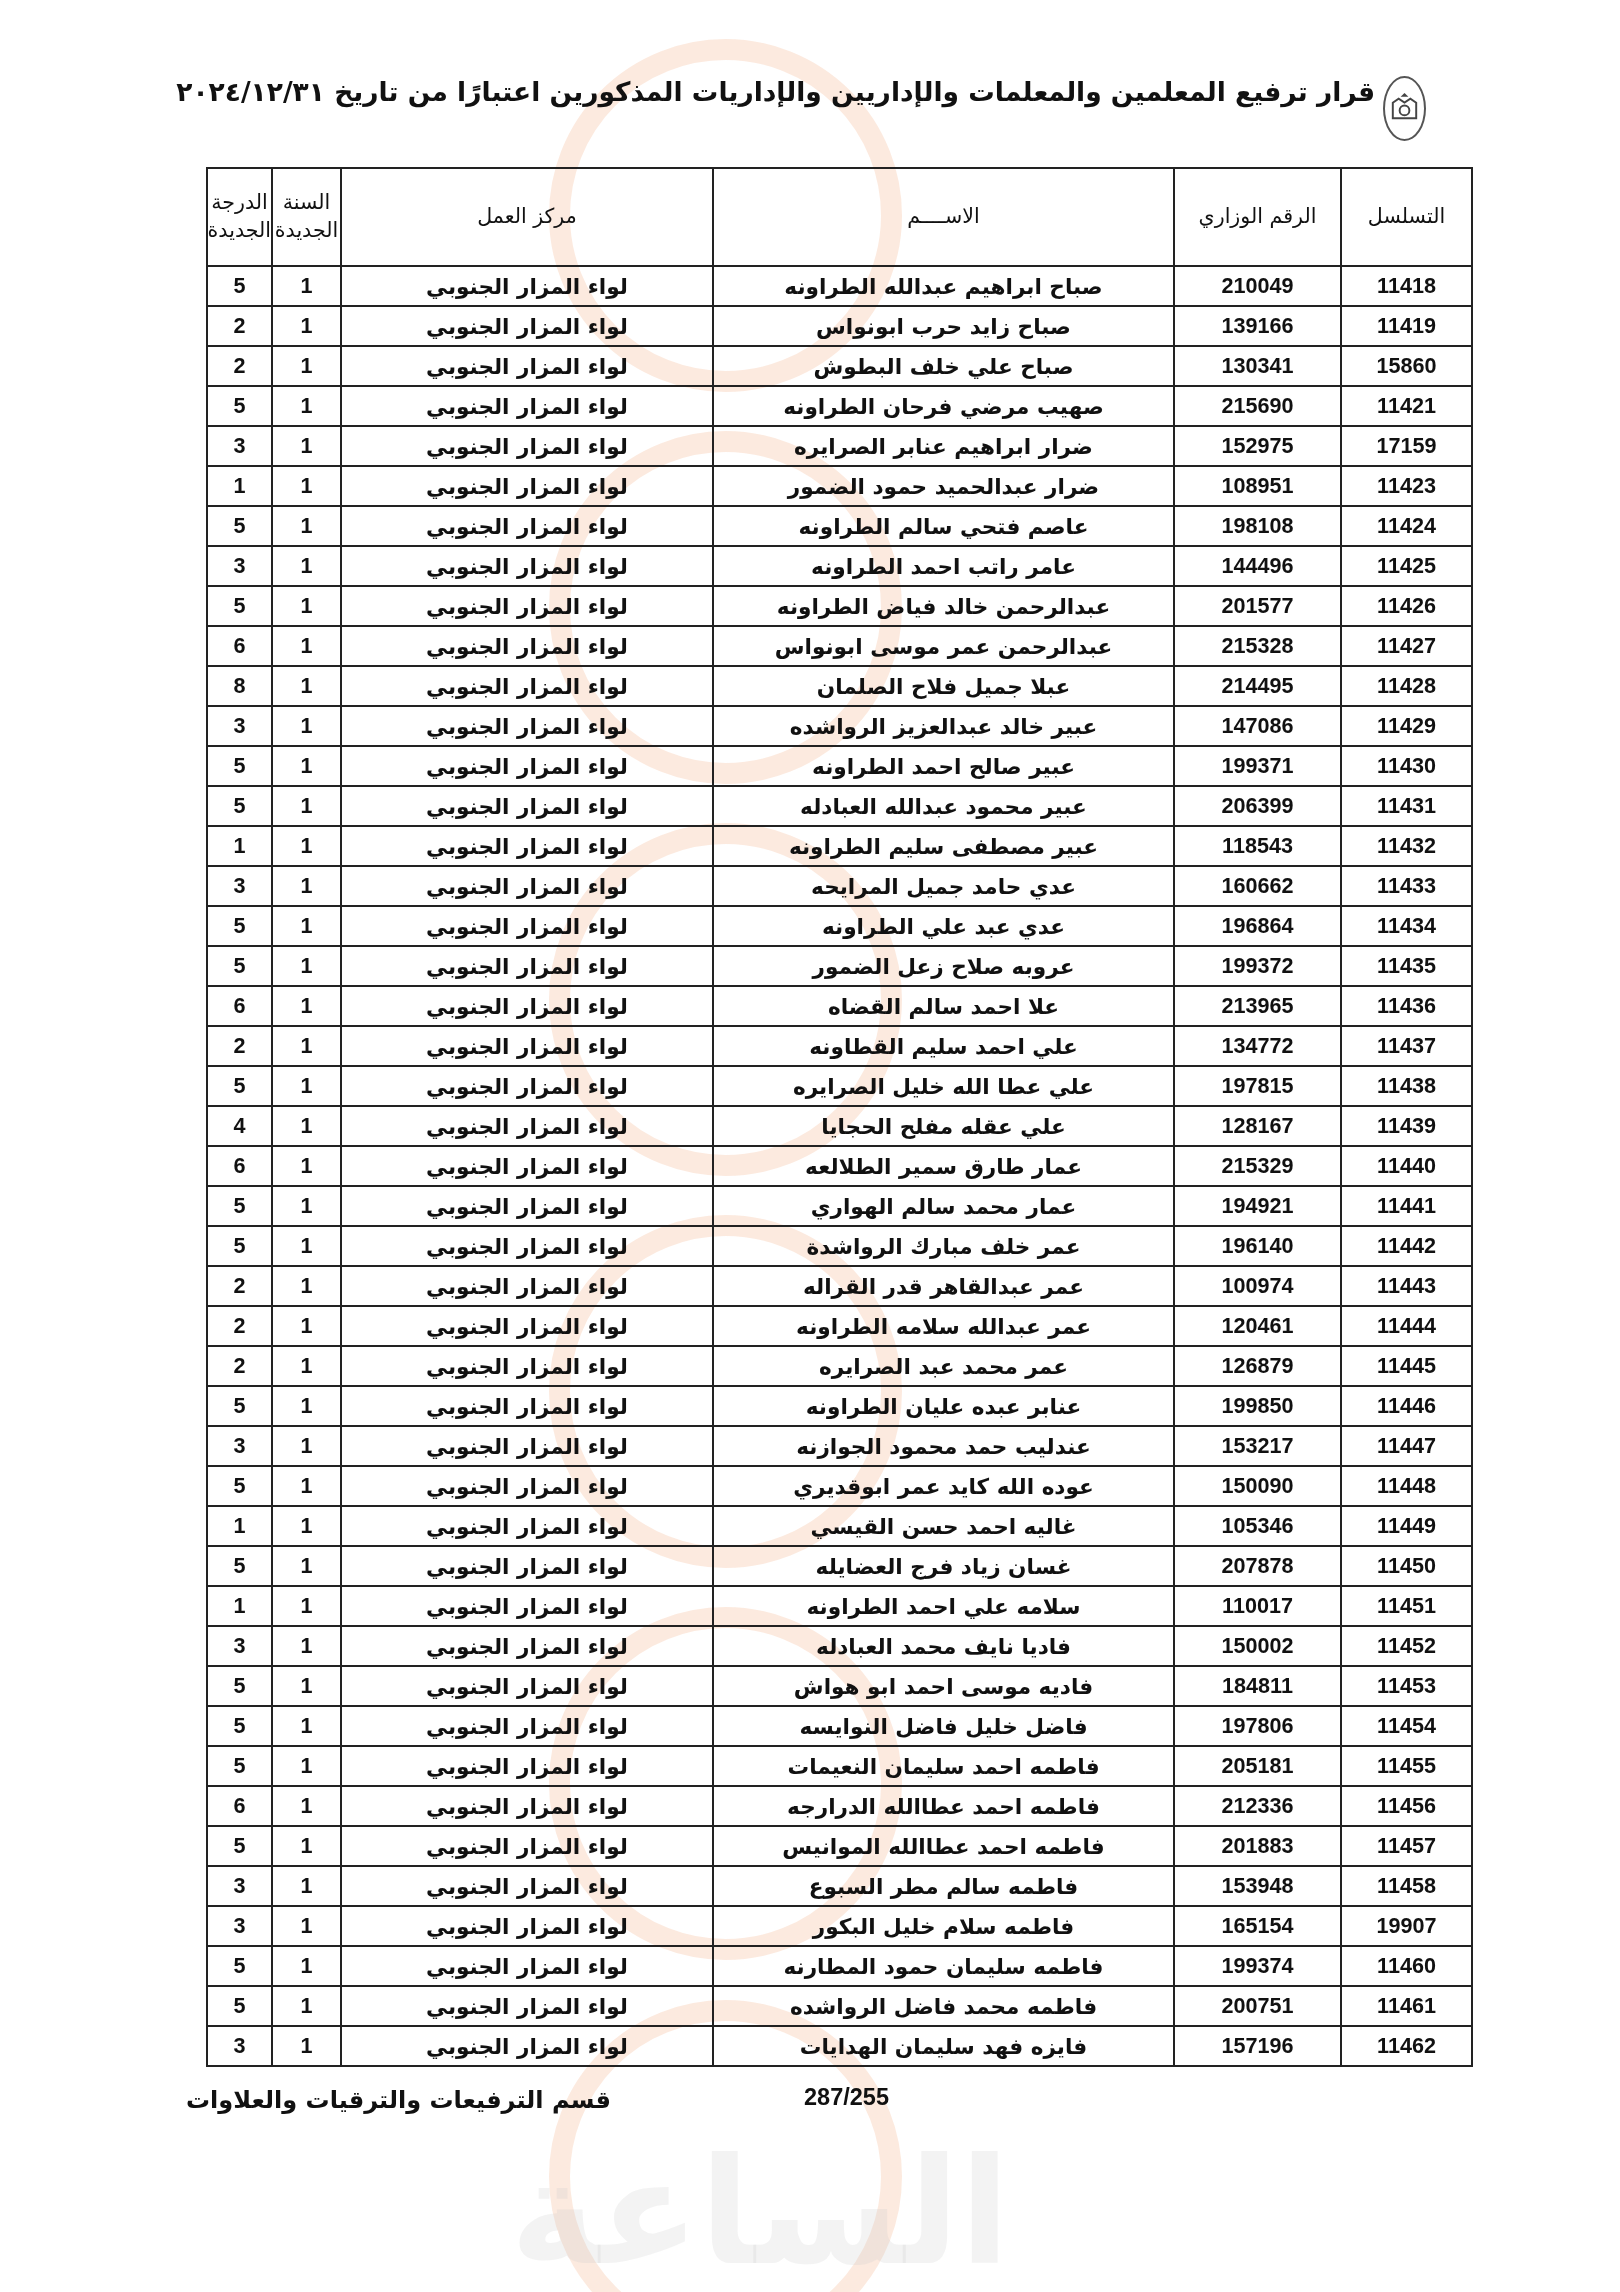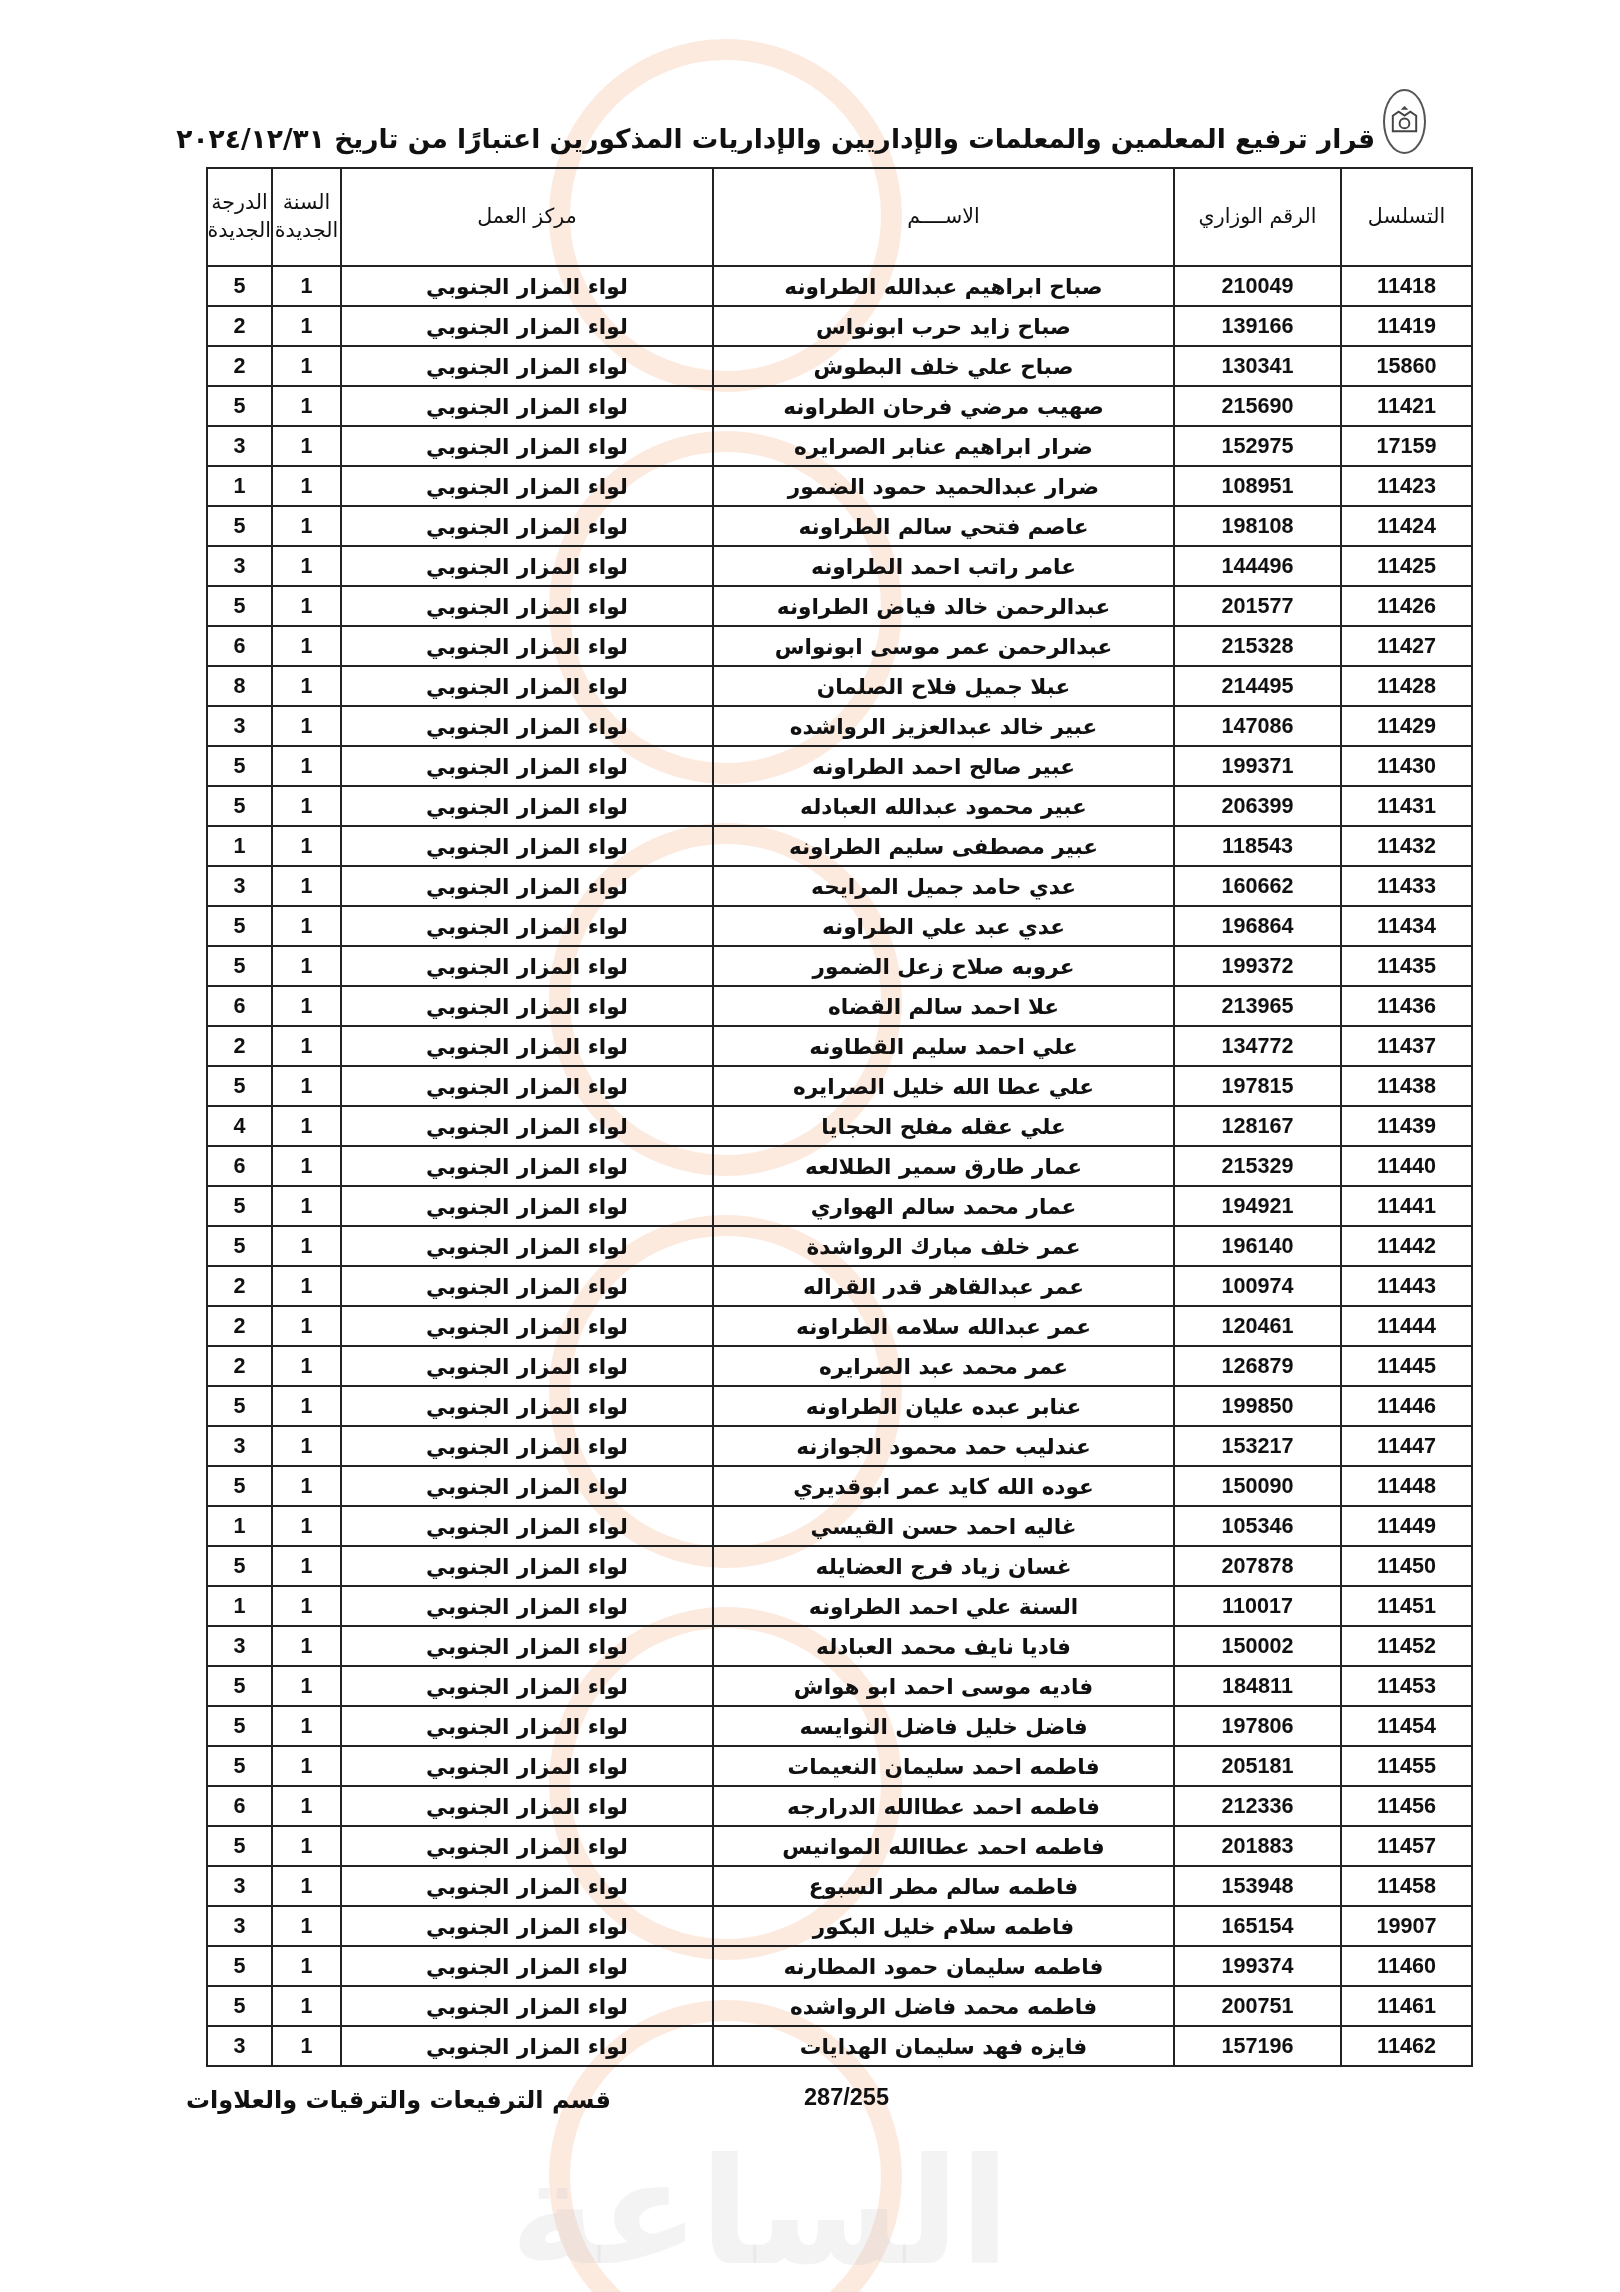--- a/index.html
+++ b/index.html
@@ -1,20 +1,20 @@
 <!DOCTYPE html>
 <html><head>
   <meta charset="utf-8">
   <style>
     html, body { margin:0; padding:0; background:#ffffff; }
     body { width:1620px; height:2293px; position:relative; overflow:hidden; font-family:"DejaVu Sans", sans-serif; color:#111; }
     .watermark { position:absolute; pointer-events:none; }
     .wm-clock { width:353px; height:353px; border-radius:50%; border:21.6px solid rgba(245,180,140,0.28); box-sizing:border-box; }
     .wm-text { font-size:147px; font-weight:bold; color:rgba(200,200,200,0.22); direction:rtl; }
-    .header { position:absolute; top:76px; left:201px; width:1225px; height:78px; display:flex; flex-direction:row-reverse; align-items:flex-end; }
+    .header { position:absolute; top:76px; left:201px; width:1225px; height:78px; display:flex; flex-direction:row-reverse; align-items:flex-start; }
     .logo { width:61px; height:61px; border-radius:50%; border:2px solid #555; display:flex; align-items:center; justify-content:center; margin-left:7.8px; }
     .logo svg { width:39px; height:39px; }
     .title { font-family:"DejaVu Sans", sans-serif; font-weight:bold; font-size:26.5px; direction:rtl; white-space:nowrap; letter-spacing:-0.5px; }
     table.grid { position:absolute; top:167px; left:206px; width:1264px; border-collapse:collapse; direction:rtl; table-layout:fixed; }
     table.grid th, table.grid td { border:2px solid #222; text-align:center; padding:0; }
     table.grid th { height:96px; font-weight:normal; font-size:20.6px; line-height:1.35; }
     table.grid td { height:38px; font-size:21.6px; }
     td.num { font-family:"Liberation Sans", sans-serif; font-size:23.5px; font-weight:bold; }
     td.name { font-weight:bold; font-size:20.6px; }
     td.center { font-weight:bold; font-size:20.6px;margin-left:16px; }
@@ -323,21 +323,21 @@
         <td class="num">11450</td>
         <td class="num">207878</td>
         <td class="name">غسان زياد فرج العضايله</td>
         <td class="center">لواء المزار الجنوبي</td>
         <td class="num">1</td>
         <td class="num">5</td>
       </tr>
       <tr>
         <td class="num">11451</td>
         <td class="num">110017</td>
-        <td class="name">السنة علي احمد الطراونه</td>
+        <td class="name">سلامه علي احمد الطراونه</td>
         <td class="center">لواء المزار الجنوبي</td>
         <td class="num">1</td>
         <td class="num">1</td>
       </tr>
       <tr>
         <td class="num">11452</td>
         <td class="num">150002</td>
         <td class="name">فاديا نايف محمد العبادله</td>
         <td class="center">لواء المزار الجنوبي</td>
         <td class="num">1</td>

